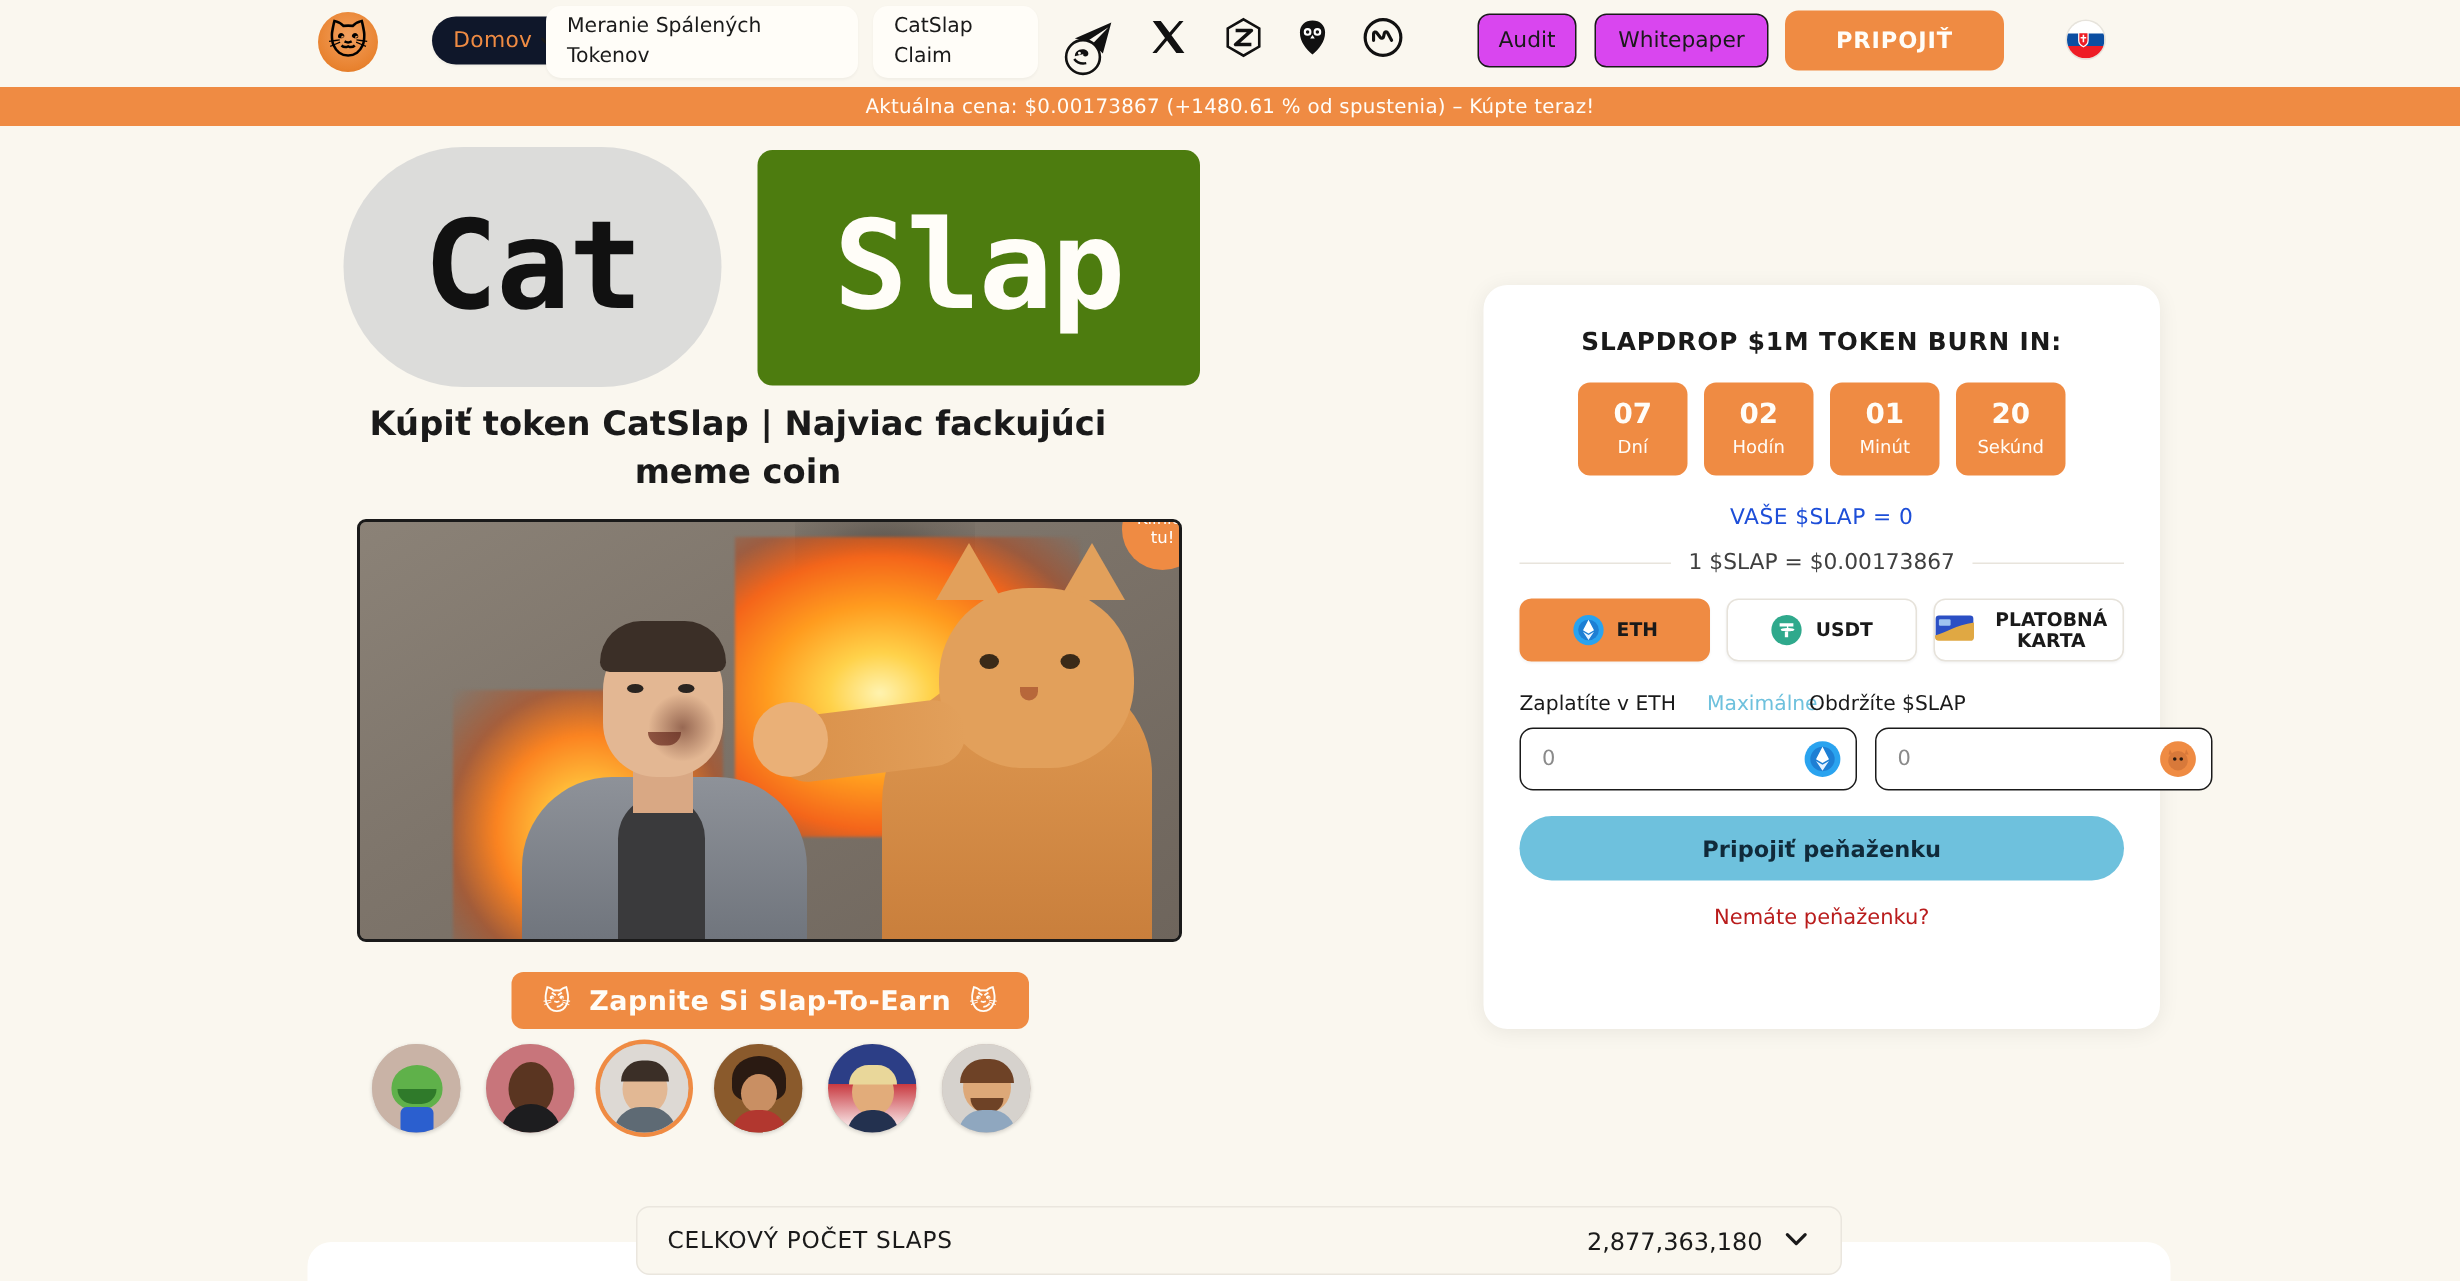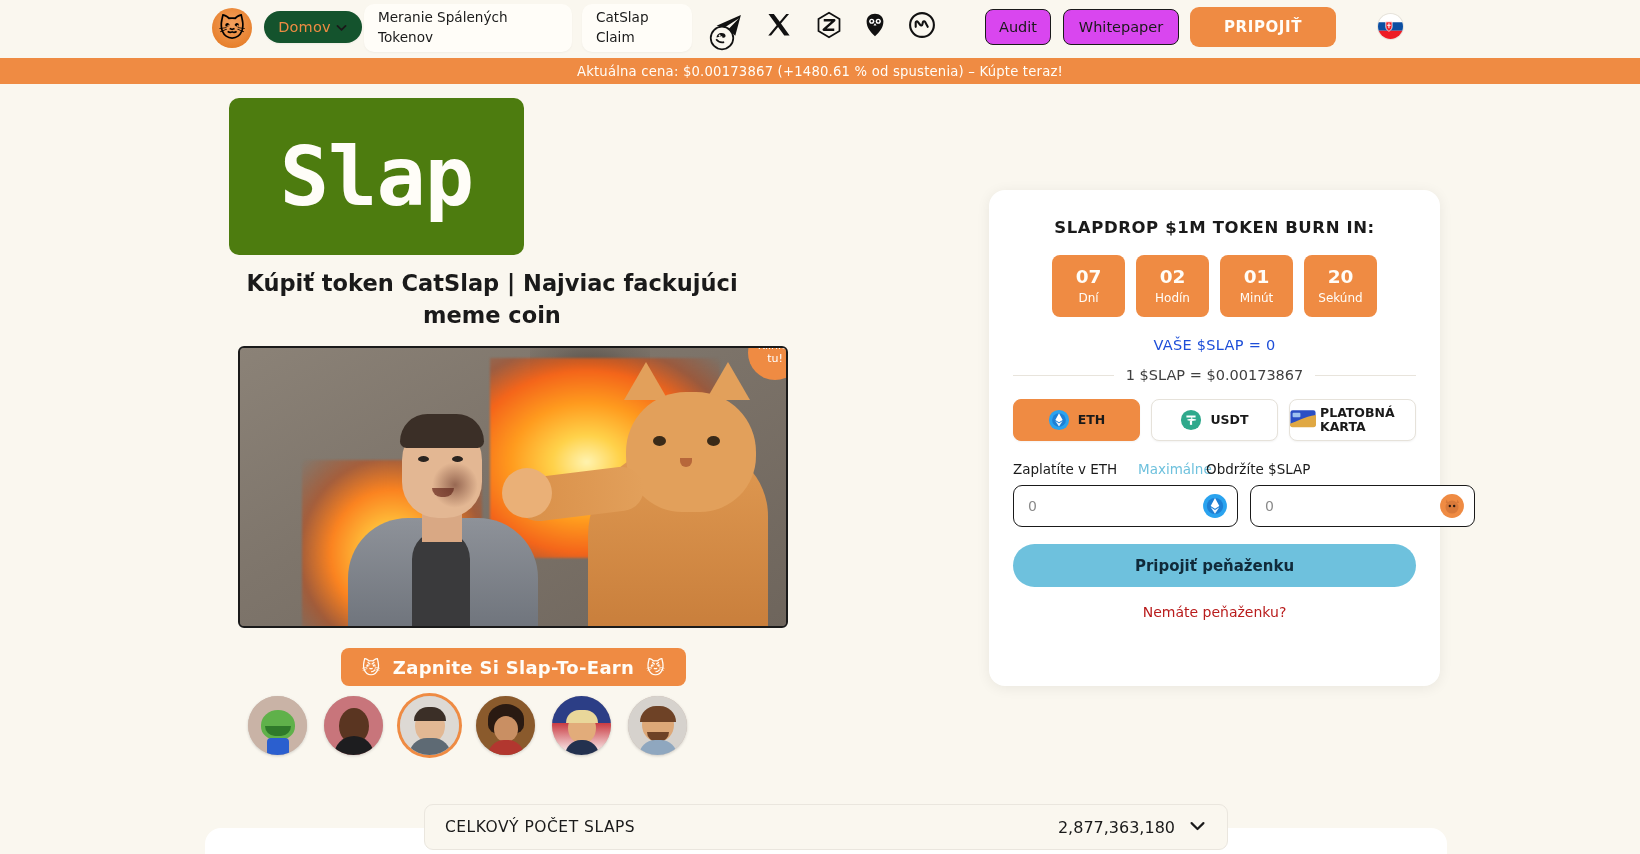--- a/index.html
+++ b/index.html
@@ -21,23 +21,23 @@
     position: absolute; left: 212px; top: 8px;
     width: 40px; height: 40px; border-radius: 50%;
     background: radial-gradient(circle at 50% 40%, #f3a05e 0%, #e8822f 70%, #d9701d 100%);
     overflow: hidden;
     display:flex;align-items:center;justify-content:center;
   }
   .nav-logo .catface {
     font-size: 26px; line-height: 1; filter: saturate(1.2);
   }
   .nav-home {
-    position: absolute; left: 264px; top: 11px;
+    position: absolute; left: 288px; top: 11px;
     height: 32px; min-width: 98px;
-    background: #14532d; border-radius: 18px;
+    background: #0f172a; border-radius: 18px;
     display: flex; align-items: center; justify-content: center; gap: 4px;
     padding: 0 14px;
     box-shadow: 0 1px 2px rgba(0,0,0,.05);
   }
   .nav-home span.lbl { color: #ef8b43; font-size: 14.5px; letter-spacing: .2px; }
   .chev { width: 13px; height: 13px; display:inline-block; }
   .chev svg { display:block; }
 
   .nav-pill {
     position: absolute; top: 4px;
@@ -265,21 +265,21 @@
   .rate-row .line { flex: 1; height: 1px; background: #e8e4dc; }
   .rate-row .rate { font-size: 14.5px; color:#404040; white-space: nowrap; }
 
   .paytabs { display:flex; gap: 11px; margin-top: 16px; }
   .paytab {
     flex: 1; height: 42px; border-radius: 8px;
     background: #fff; border: 1px solid #e6e2da;
     display:flex; align-items:center; justify-content:center; gap: 8px;
     font-size: 12.5px; font-weight: bold; color:#1a1a1a; cursor:pointer;
     box-shadow: 0 1px 2px rgba(0,0,0,.05);
-    text-align:left; line-height:1.12;
+    text-align:center; line-height:1.12;
   }
   .paytab.active { background:#ef8b43; border-color:#ef8b43; }
   .coinico { width: 22px; height: 22px; flex: 0 0 22px; }
 
   .fieldlabels { display:flex; margin-top: 20px; font-size: 13.5px; color:#1a1a1a; }
   .fl-a { width: 125px; }
   .fl-max { color:#6ec1dd; width: 68px; cursor:pointer; }
   .fl-b { flex:1; }
 
   .fields { display:flex; gap: 12px; margin-top: 8px; }
@@ -407,20 +407,23 @@
       <path d="M10 8.8h1v1.4h1.3v1H11v2.4h-1v-2.4H8.7v-1H10V8.8z" fill="#fff"></path>
     </svg>
   </div>
 </div>
 
 <div class="ticker">
   <span>Aktuálna cena: $0.00173867 (+1480.61 % od spustenia) – Kúpte teraz!</span>
 </div>
 
 <div class="hero-logo">
+  <div class="cat-pill">
+    <span class="pixword">Cat</span>
+  </div>
   <div class="slap-box">
     <span class="pixword">Slap</span>
   </div>
 </div>
 
 <h1 class="hero-head">Kúpiť token CatSlap | Najviac fackujúci meme coin</h1>
 
 <div class="meme-wrap">
   <div class="meme-img">
     <div class="meme-sky"></div>

